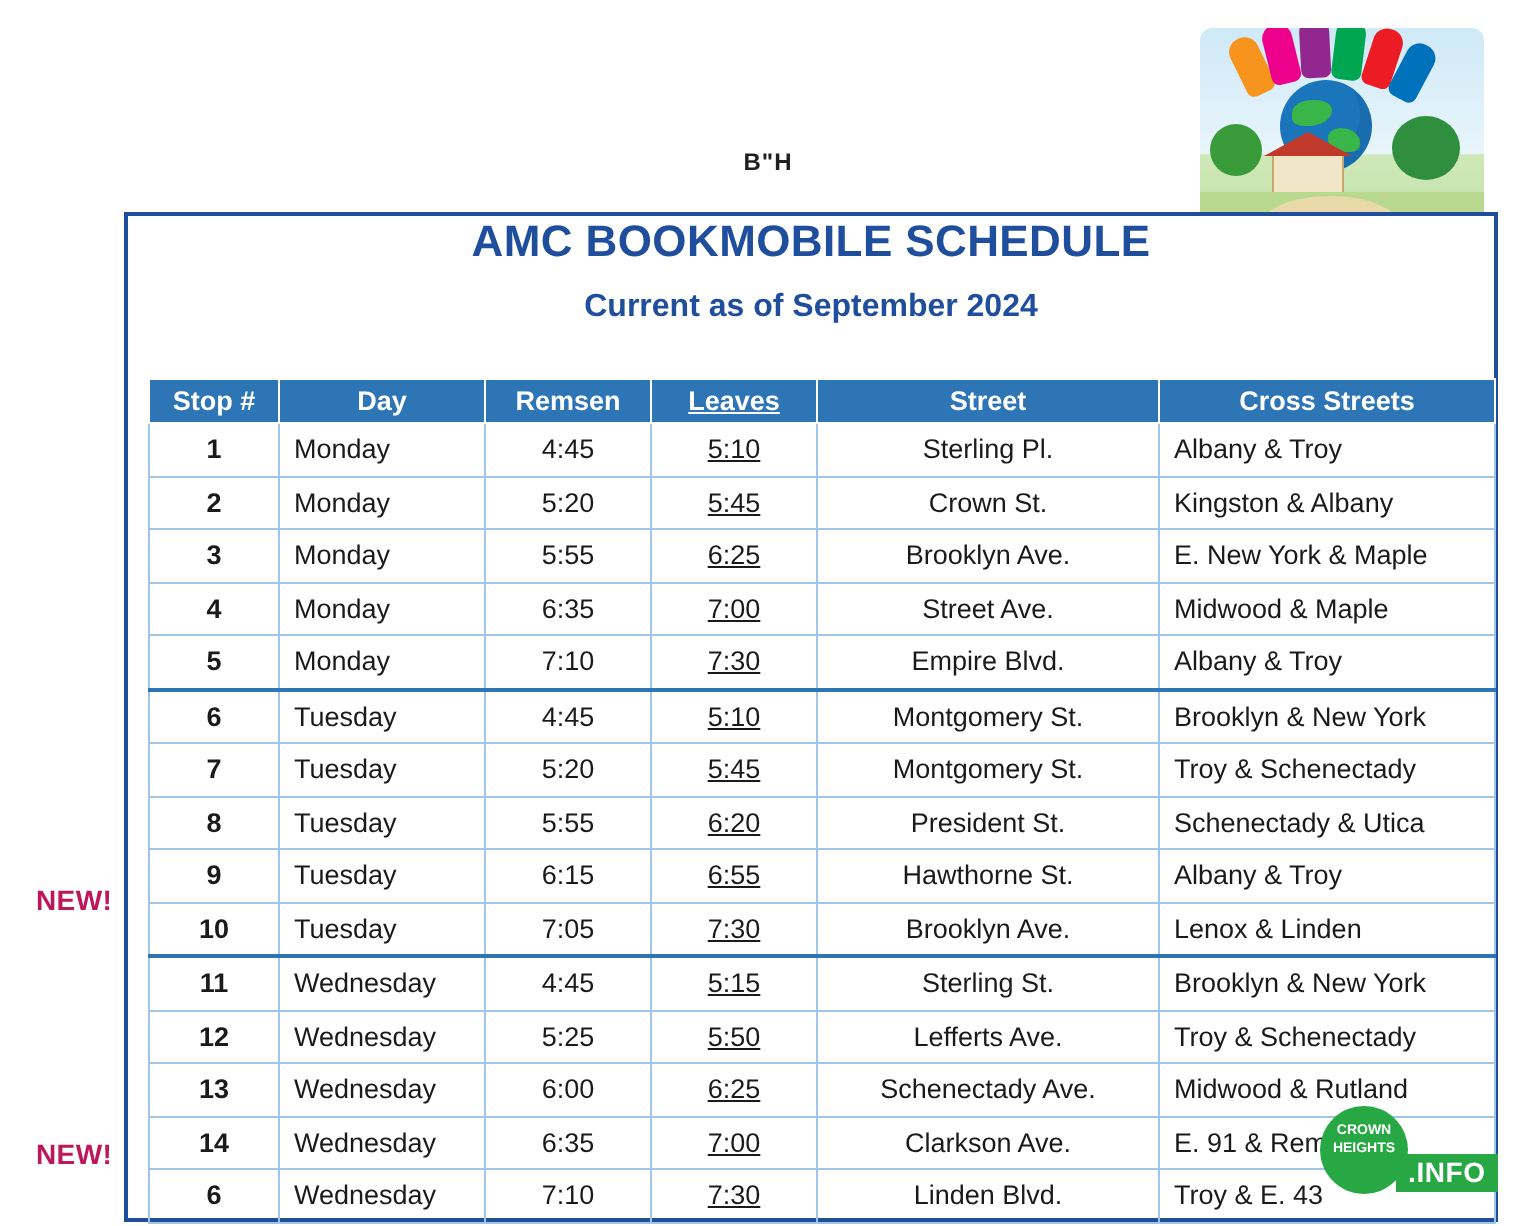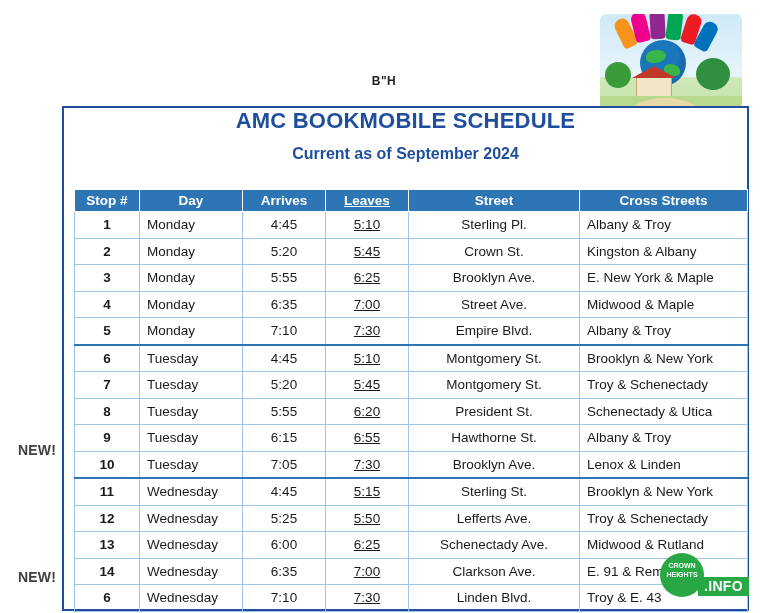--- a/index.html
+++ b/index.html
@@ -217,21 +217,21 @@
   .c-street { width: 170px; text-align: center; }
   .c-cross  { width: 167px; text-align: left; padding-left: 9px; }
   tr.band-end td { border-bottom: 2px solid #2e75b6; }
 
   
   .new-flag {
     position: absolute;
     left: 18px;
     font-size: 14px;
     font-weight: bold;
-    color: #404040;
+    color: #be185d;
     letter-spacing: 0.2px;
   }
 
   
   .watermark {
     position: absolute;
     right: 16px;
     bottom: 6px;
     width: 92px;
     height: 54px;
@@ -292,21 +292,21 @@
 
 <div class="panel">
   <div class="title">AMC BOOKMOBILE SCHEDULE</div>
   <div class="subtitle">Current as of September 2024</div>
 
   <table class="schedule">
     <thead>
       <tr>
         <th class="c-stop">Stop #</th>
         <th class="c-day">Day</th>
-        <th class="c-arr">Arrives</th>
+        <th class="c-arr">Remsen</th>
         <th class="c-lv">Leaves</th>
         <th class="c-street">Street</th>
         <th class="c-cross">Cross Streets</th>
       </tr>
     </thead>
     <tbody>
         <tr>
           <td class="c-stop">1</td>
           <td class="c-day">Monday</td>
           <td class="c-arr">4:45</td>

